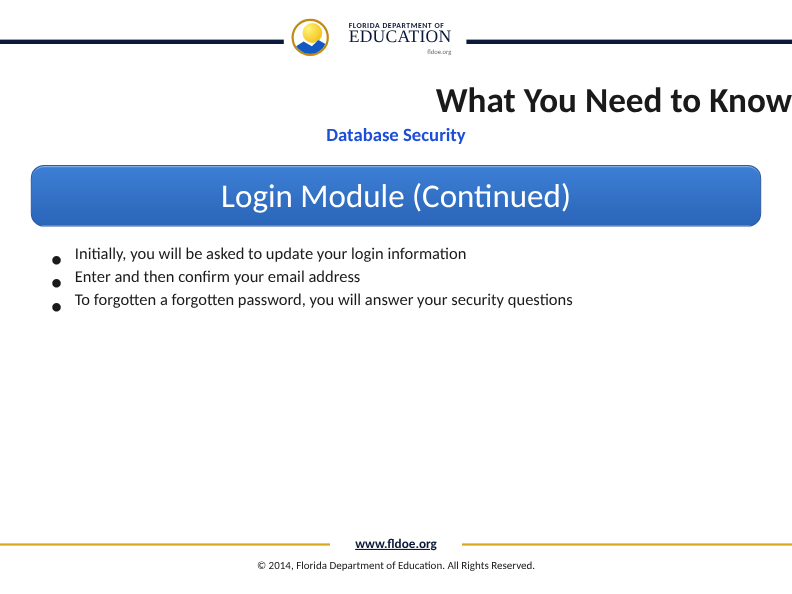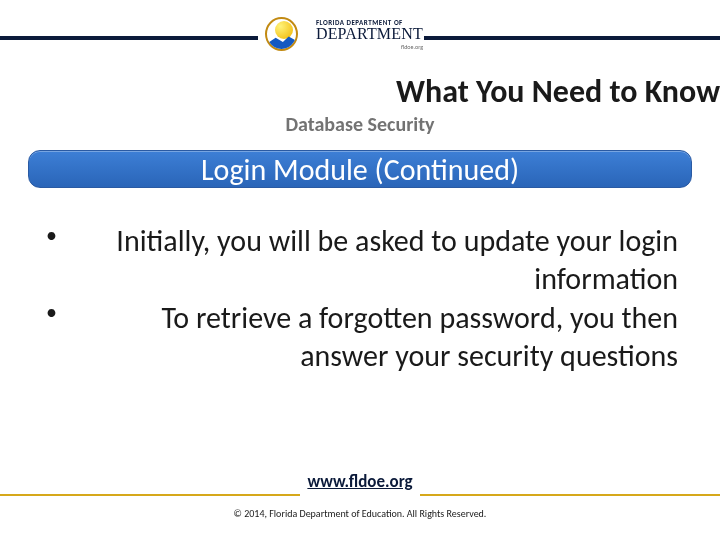--- a/index.html
+++ b/index.html
@@ -67,73 +67,72 @@
     top: 72px; left: 0; right: 0;
     text-align: right;
     font-size: 32px;
     font-weight: 700;
     color: #1a1a1a;
   }
   .subtitle {
     position: absolute;
     top: 112px; left: 0; right: 0;
     text-align: center;
-    font-size: 20px;
+    font-size: 17px;
     font-weight: 700;
-    color: #737373;
+    color: #1d4ed8;
   }
   .pill {
     position: absolute;
     top: 150px; left: 28px; right: 28px;
-    height: 38px;
+    height: 56px;
     background: linear-gradient(#3d7fd6, #2a65b8);
     border: 1px solid #2a5aa3;
     border-radius: 12px;
     display: flex; align-items: center; justify-content: center;
     box-shadow: inset 0 1px 0 rgba(255,255,255,0.3);
   }
   .pill-text {
     color: #ffffff;
     font-size: 30px;
     font-weight: 400;
   }
   .bullets {
     position: absolute;
     top: 222px; left: 42px; right: 42px;
-    font-size: 30px;
+    font-size: 15px;
     color: #1a1a1a;
     line-height: 1.25;
-    text-align: right;
   }
   .bullets li {
     list-style: none;
     position: relative;
     padding-left: 26px;
     margin-bottom: 2px;
   }
   .bullets li::before {
     content: "•";
     position: absolute;
     left: 4px;
     top: 0;
     font-size: 22px;
   }
   .footer {
     position: absolute;
     bottom: 20px; left: 0; right: 0;
     text-align: center;
   }
   .footer-link {
-    font-size: 17px;
+    font-size: 12px;
     font-weight: 700;
     color: #0b1a3a;
     text-decoration: underline;
   }
   .footer-copy {
-    margin-top: 15px;
+    margin-top: 4px;
     font-size: 10px;
     color: #1a1a1a;
   }
   .bottom-rule {
     position: absolute;
     bottom: 44px;
     border-top: 2px solid #d6a81a;
   }
   .bottom-rule.left { left: 0; width: 300px; }
   .bottom-rule.right { right: 0; width: 300px; }
@@ -141,35 +140,36 @@
 </head>
 <body>
 
 <div class="top-rule left"></div>
 <div class="top-rule right"></div>
 
 <div class="logo-wrap">
   <div class="logo-mark"></div>
   <div class="logo-text">
     <span class="logo-dept">FLORIDA DEPARTMENT OF</span>
-    <span class="logo-edu">DEPARTMENT</span>
+    <span class="logo-edu">EDUCATION</span>
     <span class="logo-url">fldoe.org</span>
   </div>
 </div>
 
 <h1 class="title">What You Need to Know</h1>
 <div class="subtitle">Database Security</div>
 
 <div class="pill">
   <span class="pill-text">Login Module (Continued)</span>
 </div>
 
 <ul class="bullets">
   <li>Initially, you will be asked to update your login information</li>
-  <li>To retrieve a forgotten password, you then answer your security questions</li>
+  <li>Enter and then confirm your email address</li>
+  <li>To forgotten a forgotten password, you will answer your security questions</li>
 </ul>
 
 <div class="bottom-rule left"></div>
 <div class="bottom-rule right"></div>
 
 <div class="footer">
   <a class="footer-link" href="#">www.fldoe.org</a>
   <div class="footer-copy">© 2014, Florida Department of Education. All Rights Reserved.</div>
 </div>
 

